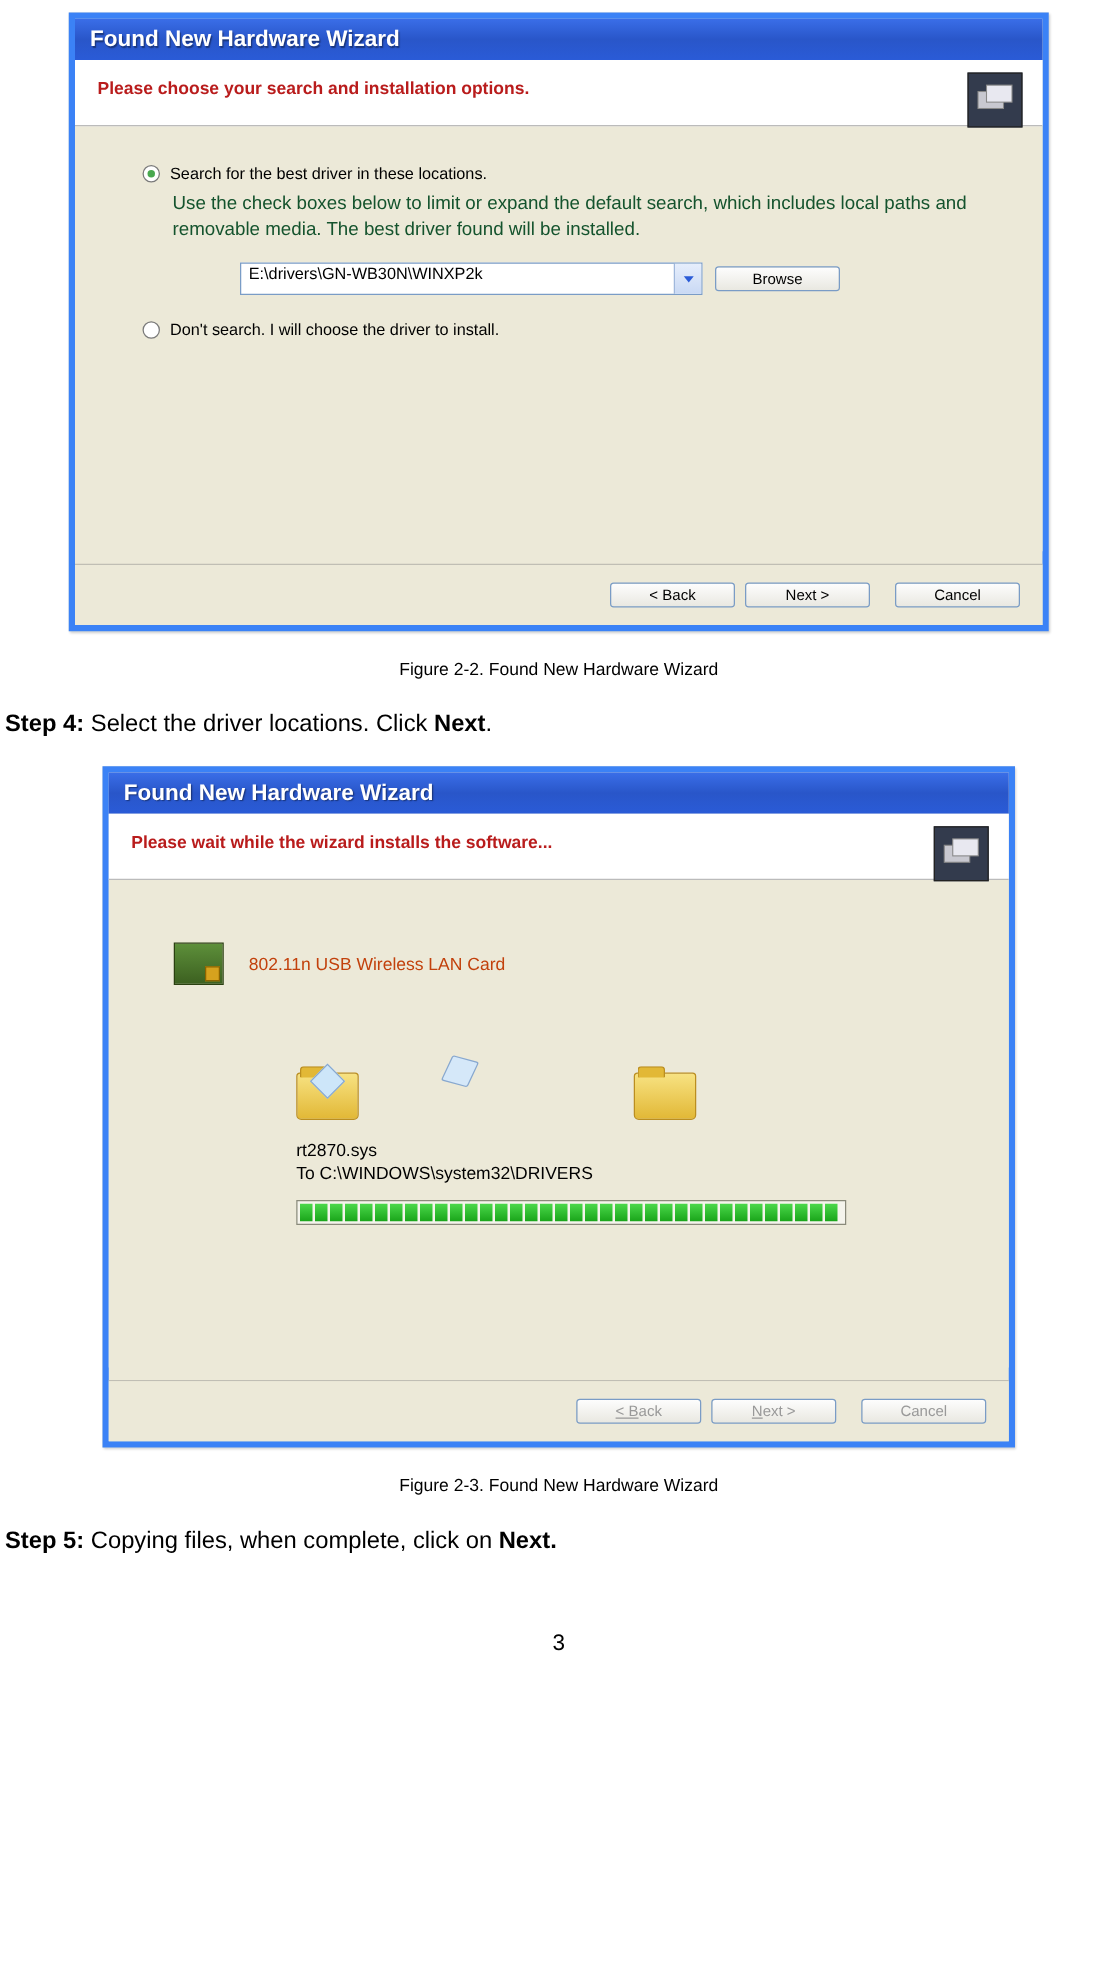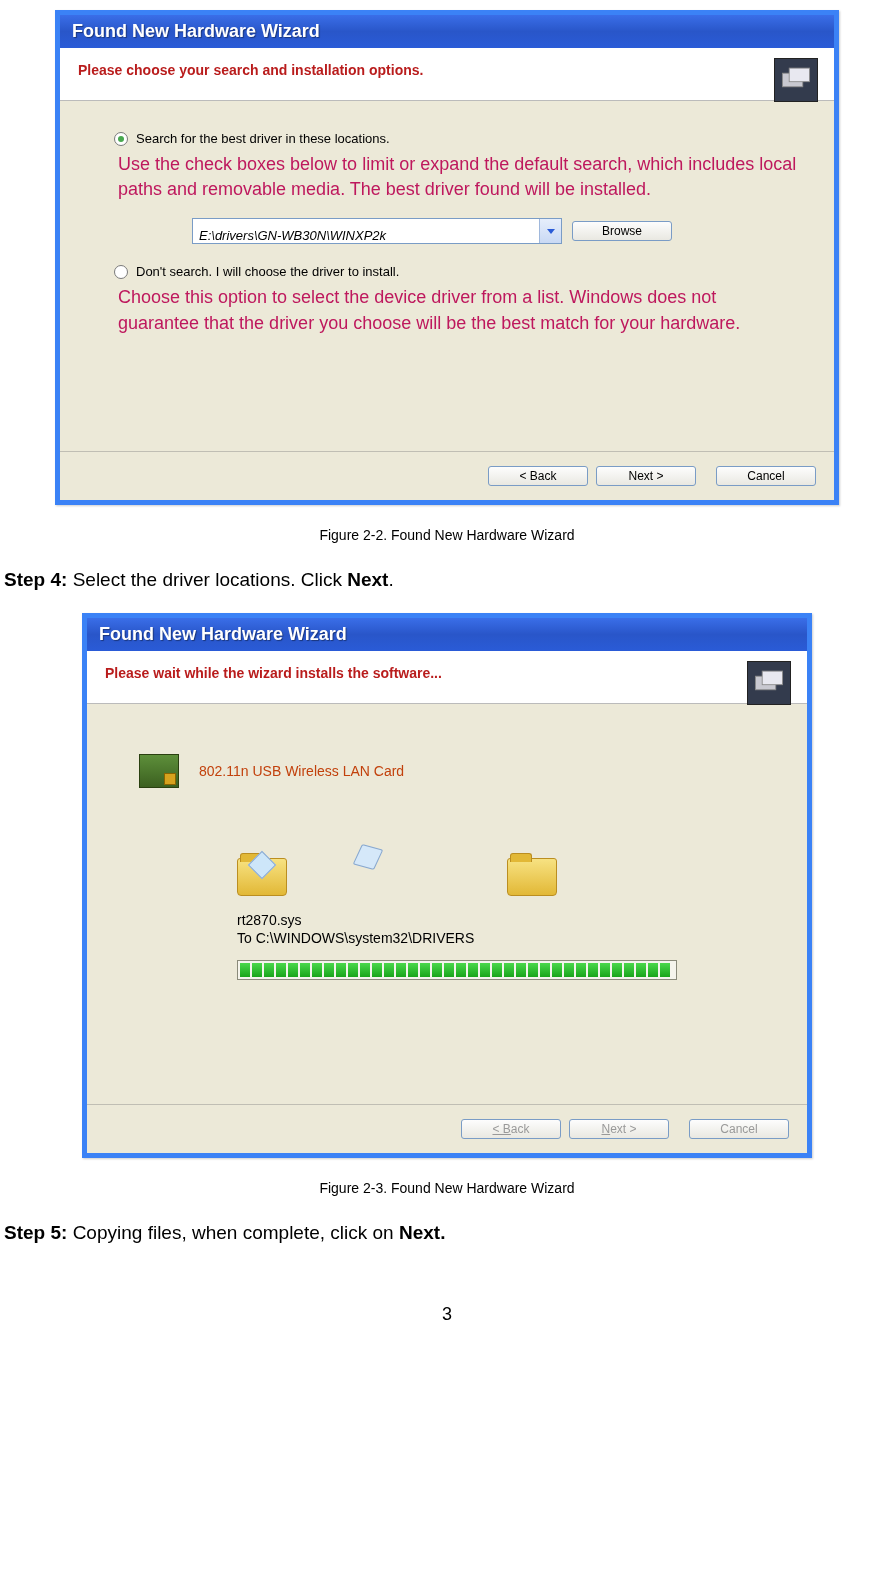--- a/index.html
+++ b/index.html
@@ -72,45 +72,45 @@
     width: 14px; height: 14px; border-radius: 50%;
     border: 1px solid #7a7a7a; background: #fff;
     margin-right: 8px; position: relative; flex-shrink: 0;
   }
   .radio.checked::after {
     content: ""; position: absolute; width: 6px; height: 6px;
     background: #49a84f; border-radius: 50%;
     top: 3px; left: 3px;
   }
   .desc {
-    margin: 4px 0 16px 4px;
+    margin: 4px 0 16px 24px;
     line-height: 1.4;
-    color: #be185d;
-    font-size: 18px;
+    color: #14532d;
+    font-size: 15px;
     max-width: 680px;
   }
 
   .checkbox-row { display: flex; align-items: center; margin: 6px 0 6px 56px; }
   .checkbox {
     width: 14px; height: 14px; border: 1px solid #7a7a7a;
     background: #fff; margin-right: 8px; position: relative; flex-shrink: 0;
   }
   .checkbox.checked::after {
     content: "✓"; position: absolute; top: -3px; left: 0;
     color: #1a8a1a; font-size: 13px; font-weight: bold;
   }
 
   .path-row {
     display: flex; gap: 10px; margin: 10px 0 20px 78px;
     align-items: center;
   }
   .combo {
     flex: 0 0 370px; height: 26px;
     border: 1px solid #7a9cc6; background: #fff;
-    display: flex; align-items: flex-end; font-style: italic;
+    display: flex; align-items: flex-start;
   }
   .combo-text { flex: 1; padding: 0 6px; font-size: 13px; }
   .combo-arrow {
     width: 22px; height: 24px;
     background: linear-gradient(to bottom, #e6eefc, #c9d9f4);
     border-left: 1px solid #a0b8dc;
     display: flex; align-items: center; justify-content: center;
   }
   .combo-arrow::after {
     content: ""; width: 0; height: 0;
@@ -245,21 +245,20 @@
           <div class="combo-text">E:\drivers\GN-WB30N\WINXP2k</div>
           <div class="combo-arrow"></div>
         </div>
         <div class="xp-button">Browse</div>
       </div>
 
       <div class="radio-row">
         <div class="radio"></div>
         <span>Don't search. I will choose the driver to install.</span>
       </div>
-      <div class="desc">Choose this option to select the device driver from a list.  Windows does not guarantee that the driver you choose will be the best match for your hardware.</div>
 
     </div>
     <div class="footer-sep"></div>
     <div class="footer">
       <div class="xp-button">&lt; Back</div>
       <div class="xp-button">Next &gt;</div>
       <div class="xp-button" style="margin-left:12px">Cancel</div>
     </div>
   </div>
 

